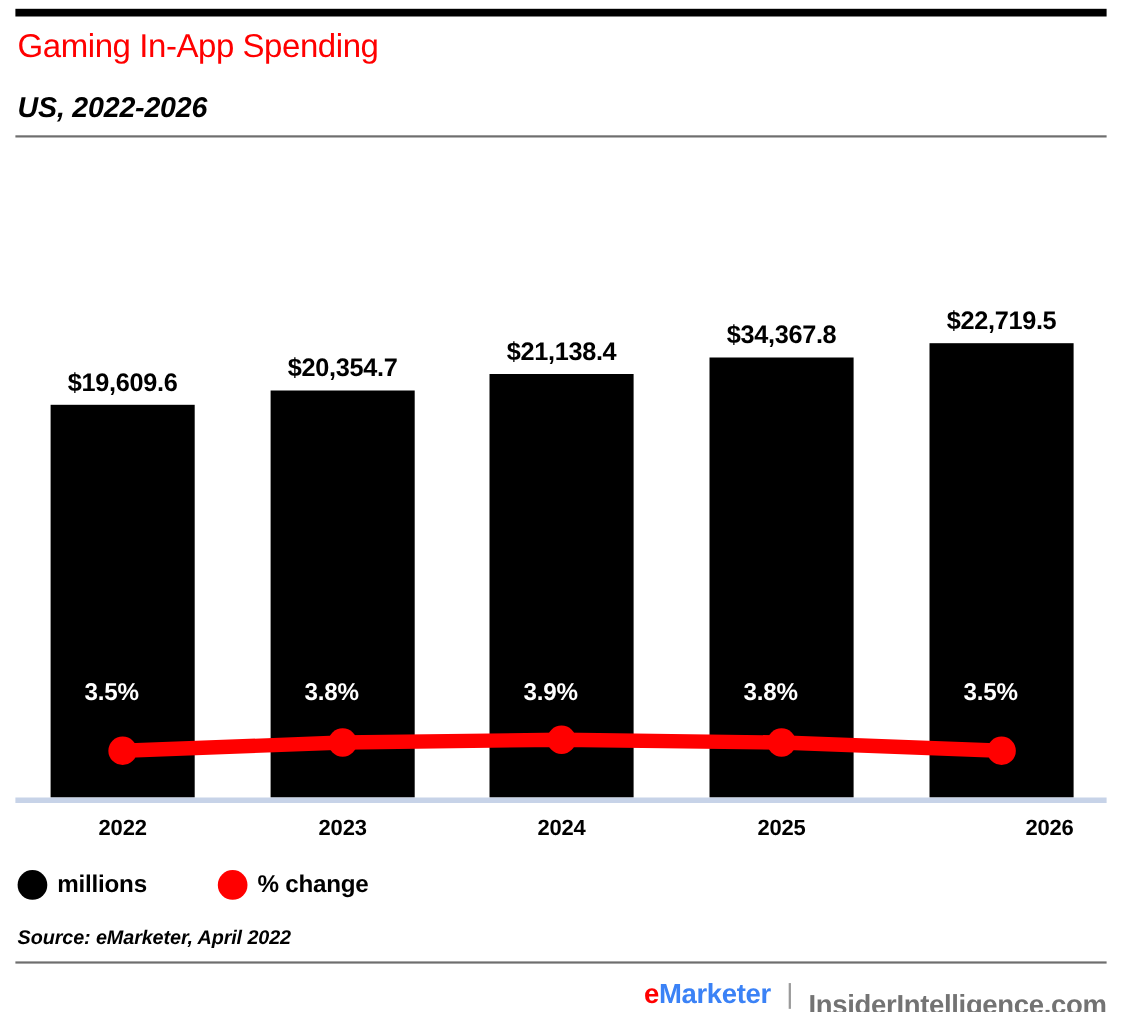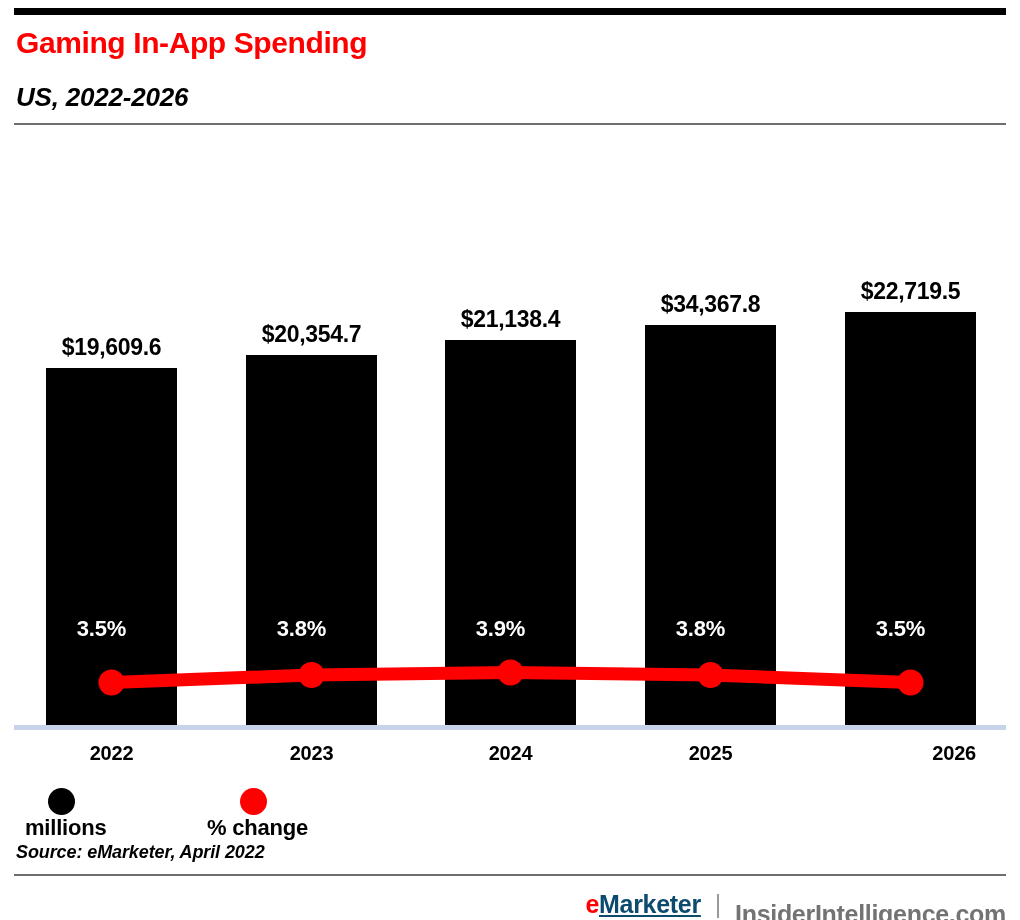--- a/index.html
+++ b/index.html
@@ -30,21 +30,21 @@
     top: 8px;
     width: 992px;
     height: 7px;
     background: #000000;
   }
   .chart-title {
     position: absolute;
     left: 16px;
     top: 24px;
     font-size: 30px;
-    font-weight: bold;
+    font-weight: normal;
     letter-spacing: -0.4px;
     color: #ff0000;
     line-height: 38px;
     white-space: nowrap;
   }
   .chart-subtitle {
     position: absolute;
     left: 16px;
     top: 80px;
     font-size: 26px;
@@ -143,21 +143,20 @@
     top: 788px;
     height: 32px;
   }
   .legend-item {
     position: absolute;
     top: 0;
     display: flex;
     align-items: center;
     height: 32px;
     white-space: nowrap;
-    flex-direction: column;
   }
   .legend-dot {
     width: 27px;
     height: 27px;
     border-radius: 50%;
     flex: 0 0 auto;
   }
   .legend-dot.black { background: #000000; }
   .legend-dot.red   { background: #ff0000; }
   .legend-label {
@@ -193,21 +192,21 @@
     right: 14px;
     top: 880px;
     display: flex;
     align-items: center;
     font-size: 25px;
     font-weight: bold;
     letter-spacing: -0.3px;
     white-space: nowrap;
   }
   .brand-e { color: #ff0000; }
-  .brand-marketer { color: #0c4a6e; text-decoration: underline; }
+  .brand-marketer { color: #3b82f6; }
   .brand-sep {
     color: #9a9a9a;
     margin: 0 14px;
     font-weight: normal;
   }
   .brand-site { color: #737373; margin-top: 20px; }
 </style>
 </head>
 <body>
 

